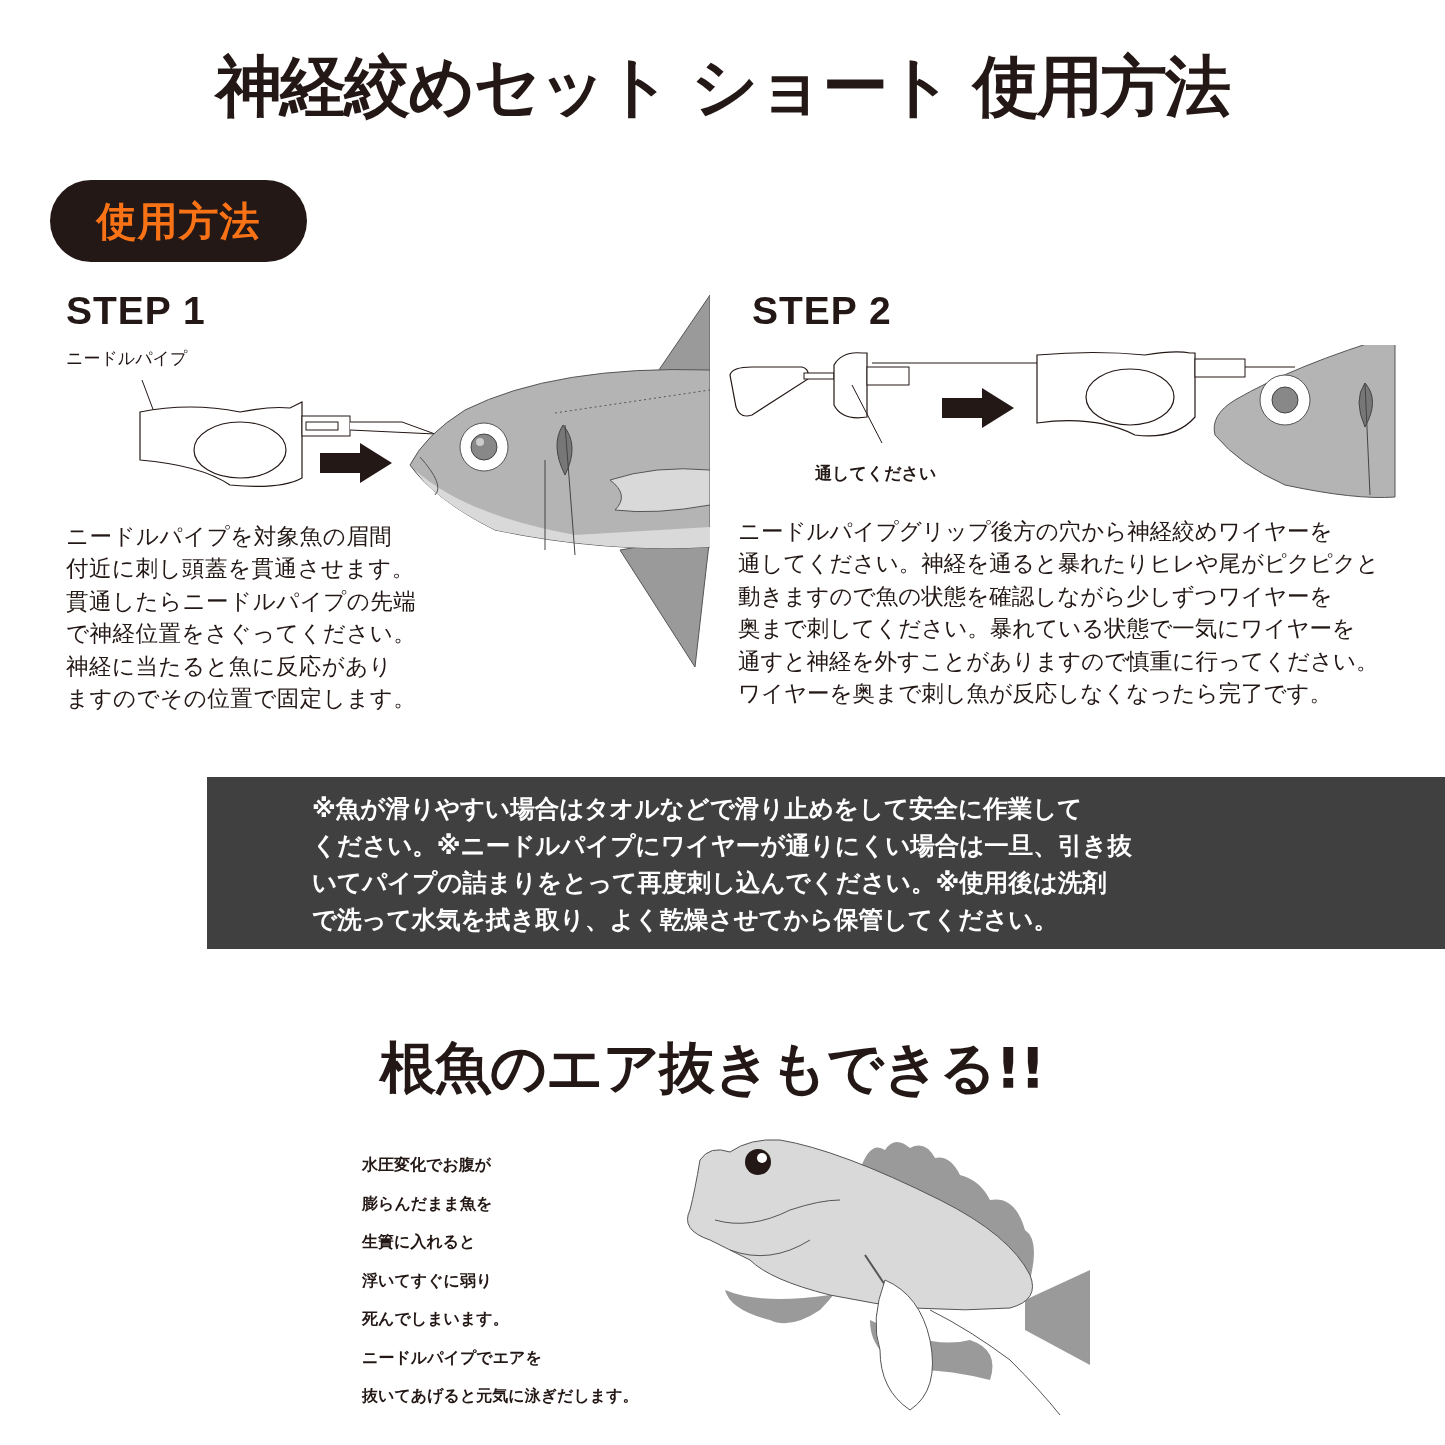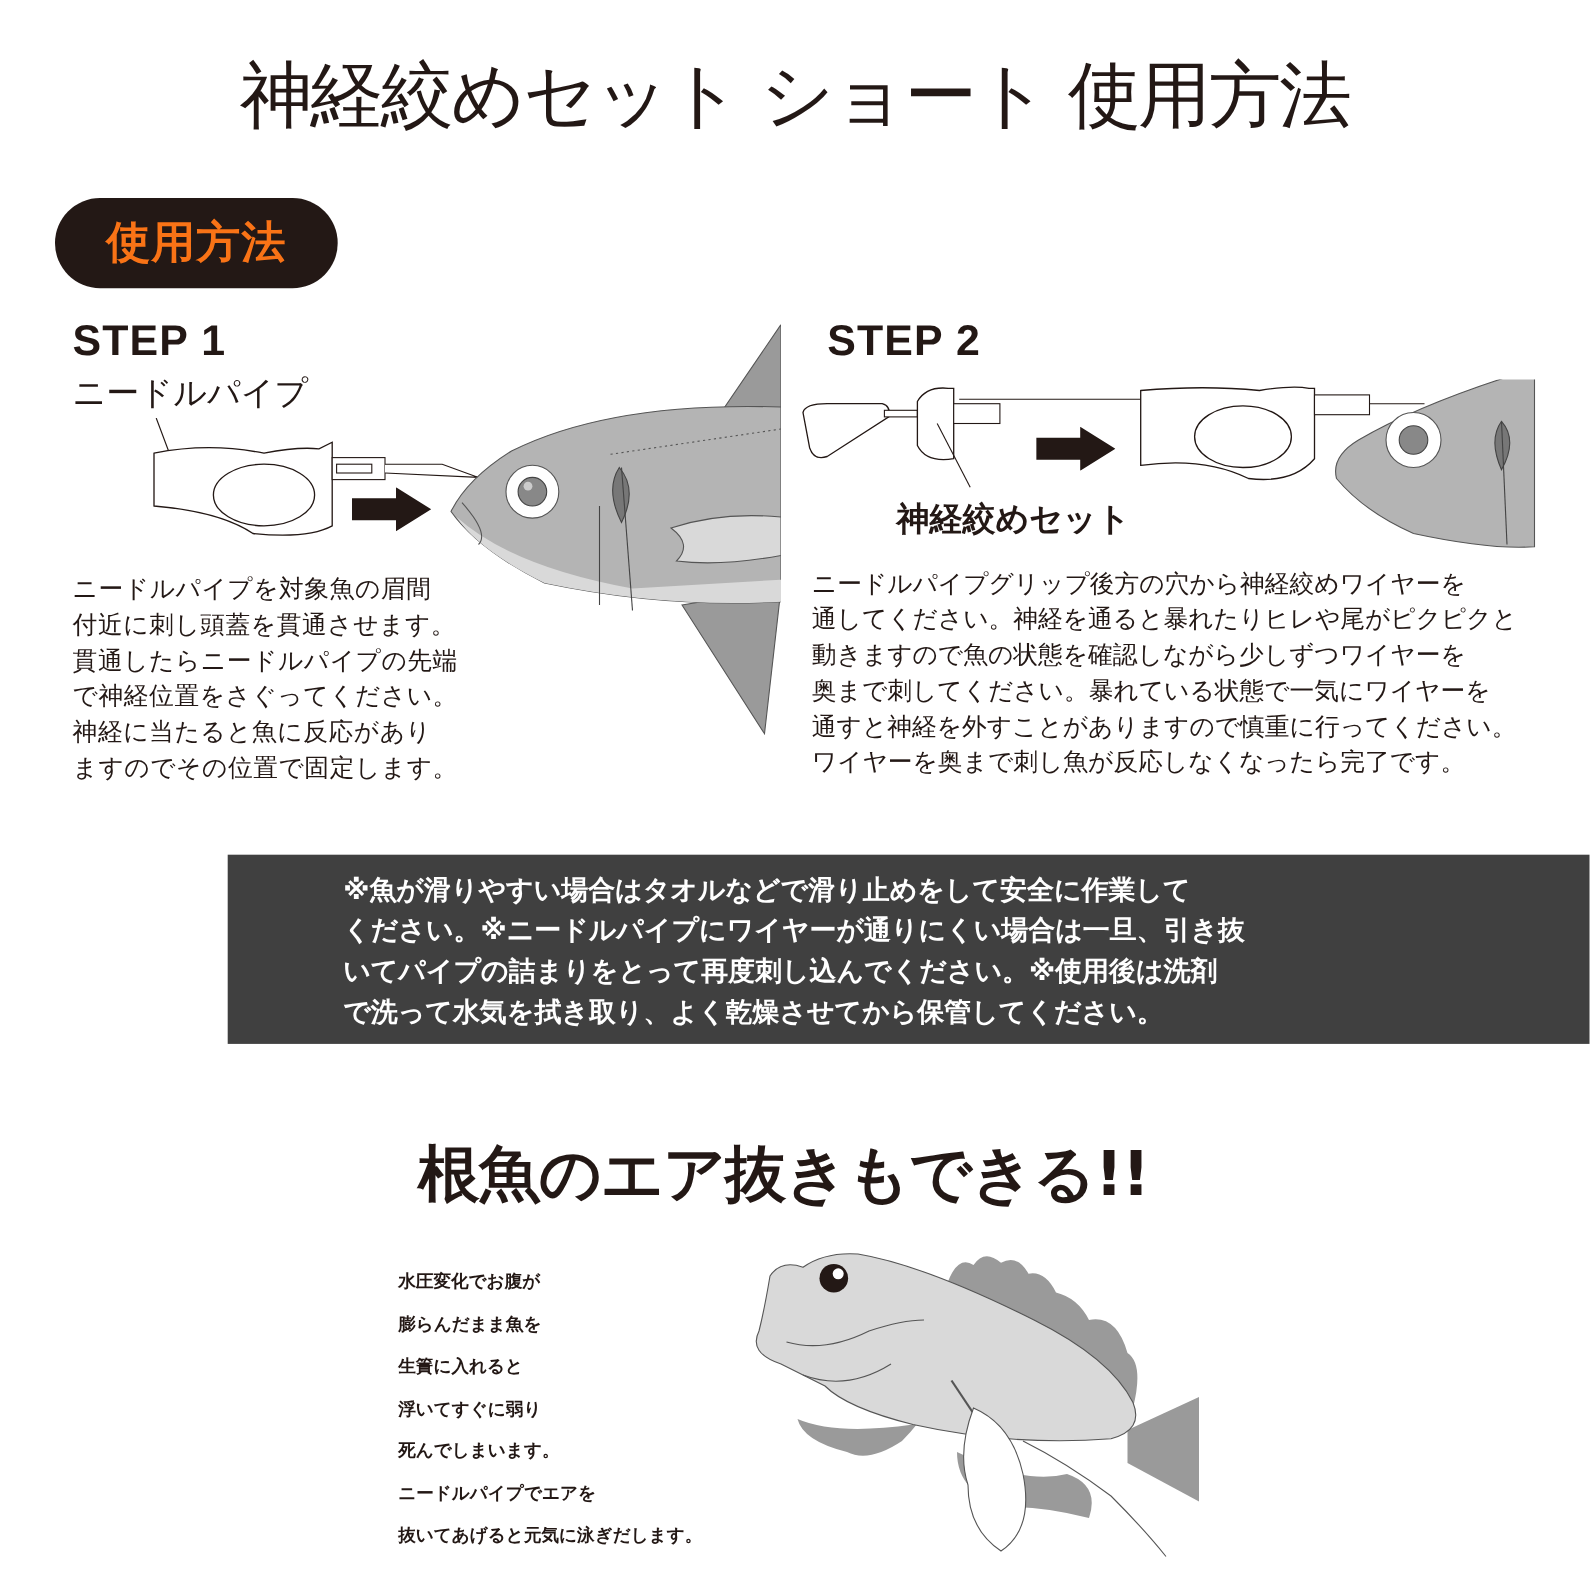--- a/index.html
+++ b/index.html
@@ -1,24 +1,24 @@
 <!DOCTYPE html>
 <html><head>
 <meta charset="utf-8">
 <style>
   html, body { margin: 0; padding: 0; background: #ffffff; }
   body { width: 1445px; height: 1445px; position: relative; overflow: hidden;
          font-family: "DejaVu Sans", "Liberation Sans", sans-serif; color: #231815; }
   .abs { position: absolute; }
-  .title { left: 0; top: 42px; width: 1445px; text-align: center; font-size: 66px; font-weight: normal;
+  .title { left: 0; top: 42px; width: 1445px; text-align: center; font-size: 66px; font-weight: bold;
            letter-spacing: -2px; line-height: 90px; }
   .badge { left: 50px; top: 180px; width: 257px; height: 82px; background: #231815; border-radius: 41px;
            color: #f97316; font-weight: bold; font-size: 40px; line-height: 82px; text-align: center; letter-spacing: 1px; }
   .step { font-family: "Liberation Sans", sans-serif; font-weight: bold; font-size: 39px; line-height: 56px; letter-spacing: 1px; }
-  .label { font-size: 30px; line-height: 30px; }
+  .label { font-size: 17px; line-height: 30px; }
   .body { font-size: 22.5px; line-height: 32.4px; font-weight: normal; white-space: pre; letter-spacing: 0.5px; }
   .notice { left: 207px; top: 777px; width: 1300px; height: 172px; background: #404040; color: #fff; padding-left: 32px; }
   .notice .txt { position: absolute; left: 105px; top: 13px; font-size: 24.5px; line-height: 37px; font-weight: bold; white-space: pre; }
   .headline { left: 380px; top: 1030px; font-size: 56px; font-weight: bold; line-height: 76px; letter-spacing: -1px; }
   .air { left: 362px; top: 1146px; font-size: 16px; line-height: 38.5px; font-weight: bold; white-space: pre; }
   svg { position: absolute; }
 </style>
 </head>
 <body>
 
@@ -81,21 +81,21 @@
   <path d="M2 10 Q60 5 110 10 Q140 5 155 8 L160 8 L160 72 Q140 95 100 90 Q60 70 2 78 Z" fill="#fff" stroke="#231815" stroke-width="1.2"></path>
   <ellipse cx="95" cy="52" rx="44" ry="28" fill="#fff" stroke="#231815" stroke-width="1.2"></ellipse>
   <rect x="160" y="14" width="50" height="18" fill="#fff" stroke="#231815" stroke-width="1"></rect>
   <line x1="210" y1="22" x2="260" y2="22" stroke="#231815" stroke-width="1"></line>
   <path d="M360 -10 Q260 20 200 55 Q175 70 180 90 Q205 120 250 140 Q320 155 360 152 Z" fill="#b4b4b4" stroke="#555" stroke-width="1"></path>
   <circle cx="250" cy="55" r="25" fill="#fff" stroke="#555" stroke-width="1"></circle>
   <circle cx="250" cy="55" r="13" fill="#888" stroke="#444" stroke-width="1"></circle>
   <path d="M330 38 Q345 55 330 82 Q318 55 330 38 Z" fill="#777" stroke="#444" stroke-width="1"></path>
   <line x1="330" y1="38" x2="335" y2="150" stroke="#444" stroke-width="1"></line>
 </svg>
-<div class="abs label" style="left:815px; top:458px; font-weight:bold;">神経絞めセット</div>
+<div class="abs label" style="left:815px; top:458px; font-weight:bold;">通してください</div>
 
 <div class="abs body" style="left:738px; top:515px; letter-spacing:0px;">ニードルパイプグリップ後方の穴から神経絞めワイヤーを
 通してください。神経を通ると暴れたりヒレや尾がピクピクと
 動きますので魚の状態を確認しながら少しずつワイヤーを
 奥まで刺してください。暴れている状態で一気にワイヤーを
 通すと神経を外すことがありますので慎重に行ってください。
 ワイヤーを奥まで刺し魚が反応しなくなったら完了です。</div>
 
 <div class="abs notice">
   <div class="txt">※魚が滑りやすい場合はタオルなどで滑り止めをして安全に作業して

